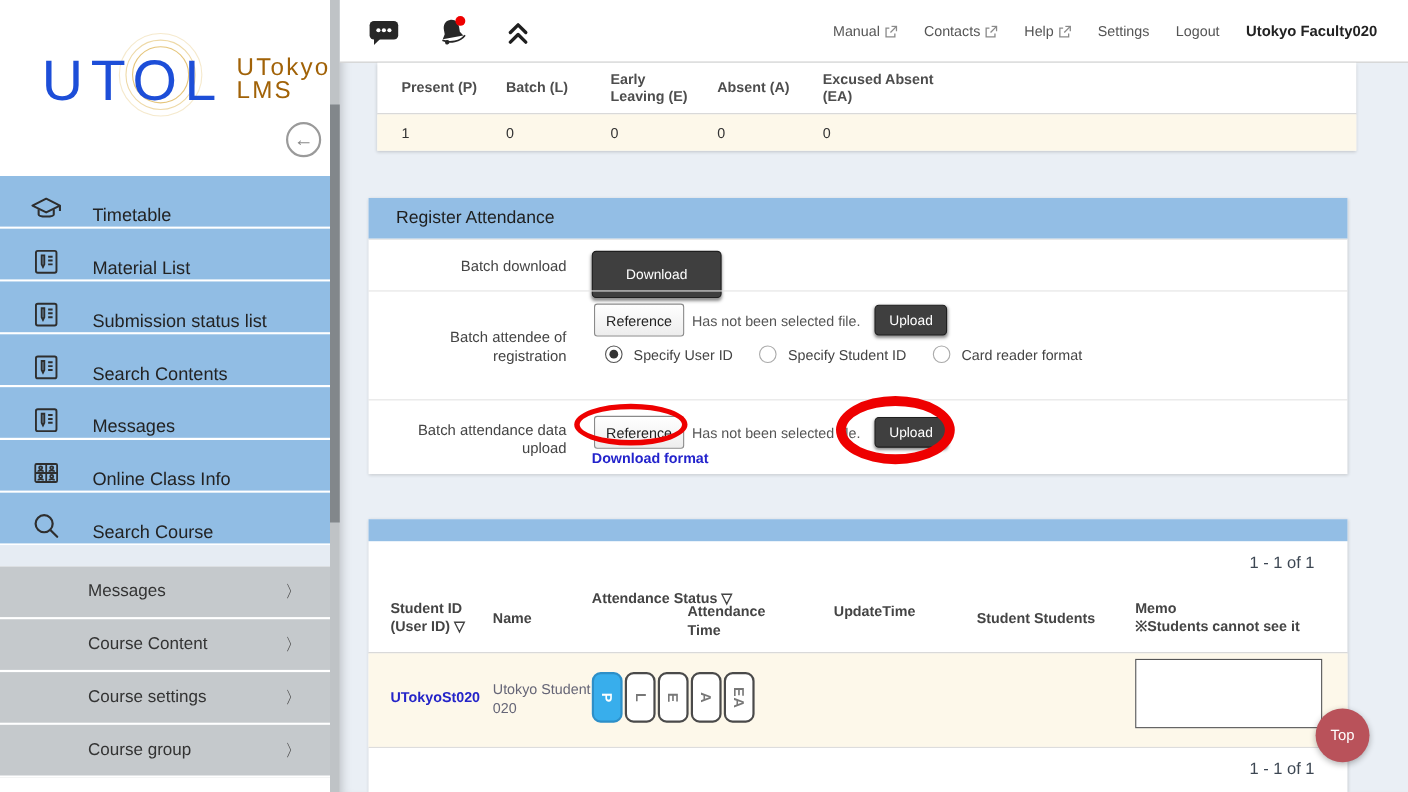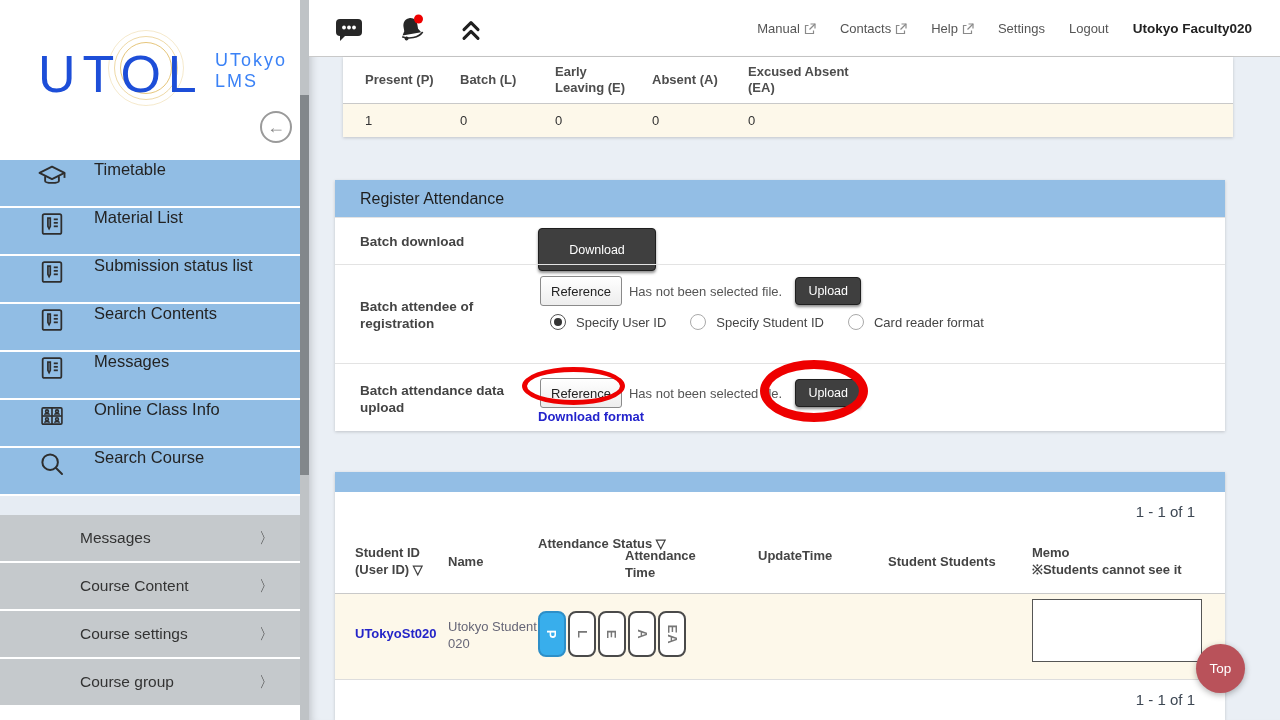--- a/index.html
+++ b/index.html
@@ -8,24 +8,24 @@
 
   
   .sidebar { position:absolute; left:0; top:0; width:300px; height:720px; background:#fff; overflow:hidden; }
   .logo-area { position:relative; height:160px; background:#fff; }
   .logo-wrap { position:absolute; left:38px; top:44px; }
   .brand { font-size:52px; font-weight:300; letter-spacing:7px; color:#1d4ed8; position:relative; z-index:2; }
   .ring { position:absolute; border-radius:50%; border:1px solid #e2bf6d; z-index:1; }
   .ring.r1 { width:52px; height:52px; left:82px; top:-2px; opacity:.9; }
   .ring.r2 { width:64px; height:64px; left:76px; top:-8px; opacity:.6; }
   .ring.r3 { width:76px; height:76px; left:70px; top:-14px; opacity:.35; }
-  .brand-sub { position:absolute; left:215px; top:50px; color:#3b82f6; font-size:18px; line-height:21px; letter-spacing:2px; }
+  .brand-sub { position:absolute; left:215px; top:50px; color:#a16207; font-size:22px; line-height:21px; letter-spacing:2px; }
   .collapse-btn { position:absolute; left:260px; top:111px; width:32px; height:32px; border:2px solid #9a9a9a; border-radius:50%; background:#fff; display:flex; align-items:center; justify-content:center; color:#8a8a8a; font-size:18px; cursor:pointer; }
   .nav { }
-  .si { height:48px; background:#91bde4; border-bottom:2px solid #fff; display:flex; align-items:flex-start; padding-left:36px; gap:26px; cursor:pointer; }
+  .si { height:48px; background:#91bde4; border-bottom:2px solid #fff; display:flex; align-items:flex-end; padding-left:26px; gap:26px; cursor:pointer; }
   .si .lbl { font-size:16.5px; color:#232323; }
   .si-icon { width:32px; height:32px; flex:0 0 32px; display:flex; align-items:center; justify-content:center; }
   .side-gap { height:19px; background:#e6ecf3; }
   .sg { height:48px; background:#c5c9cc; border-bottom:2px solid #fff; display:flex; align-items:center; padding:0 26px 0 80px; cursor:pointer; }
   .sg .lbl { font-size:15.5px; color:#333; }
   .sg .chev { margin-left:auto; font-size:15px; color:#444; }
 
   
   .side-scroll { position:absolute; left:300px; top:0; width:9px; height:720px; background:#bfc3c6; }
   .side-scroll .thumb { position:absolute; left:0; top:95px; width:9px; height:380px; background:#82878b; }
@@ -53,21 +53,21 @@
   .w80 { display:block; max-width:80px; } .w105 { display:block; max-width:105px; }
 
   
   .register { left:26px; top:180px; width:890px; }
   .blue-head { height:37px; background:#93bee5; display:flex; align-items:center; padding-left:25px; font-size:16px; color:#1e1e1e; }
   .reg-row { position:relative; border-top:1px solid #e3e3e3; }
   .reg-row:first-of-type { border-top:none; }
   .row-dl { height:47px; }
   .row-batch { height:99px; }
   .row-upload { height:68px; }
-  .reg-label { position:absolute; left:25px; font-weight:bold; font-size:13.5px; color:#444; line-height:17px; width:155px; }
+  .reg-label { position:absolute; left:25px; font-weight:normal; font-size:13.5px; color:#444; line-height:17px; width:155px;text-align:right; }
   .btn-dark { background:#3f3f3f; color:#fff; font-size:12.5px; border:1px solid #1f1f1f; border-radius:4px; box-shadow:0 2px 3px rgba(0,0,0,.45); display:inline-flex; align-items:center; justify-content:center; cursor:pointer; }
   .btn-download { position:absolute; left:203px; top:10px; width:118px; height:43px; }
   .btn-ref { background:linear-gradient(#fff,#ededed); border:1px solid #8a8a8a; border-radius:3px; font-size:13px; color:#222; padding:14px 10px; height:22px; display:inline-flex; align-items:center; cursor:pointer; }
   .file-line { position:absolute; left:205px; top:11px; display:flex; align-items:center; gap:7px; }
   .no-file { font-size:13px; color:#555; }
   .btn-upl { width:66px; height:28px; margin-left:6px; }
   .radio-line { position:absolute; left:215px; top:49px; display:flex; align-items:center; gap:10px; }
   .radio { width:16px; height:16px; border-radius:50%; border:1.5px solid #aaa; background:#fff; position:relative; flex:0 0 16px; cursor:pointer; }
   .radio.sel { border-color:#555; }
   .radio.sel::after { content:""; position:absolute; left:2.5px; top:2.5px; width:8px; height:8px; border-radius:50%; background:#333; }

